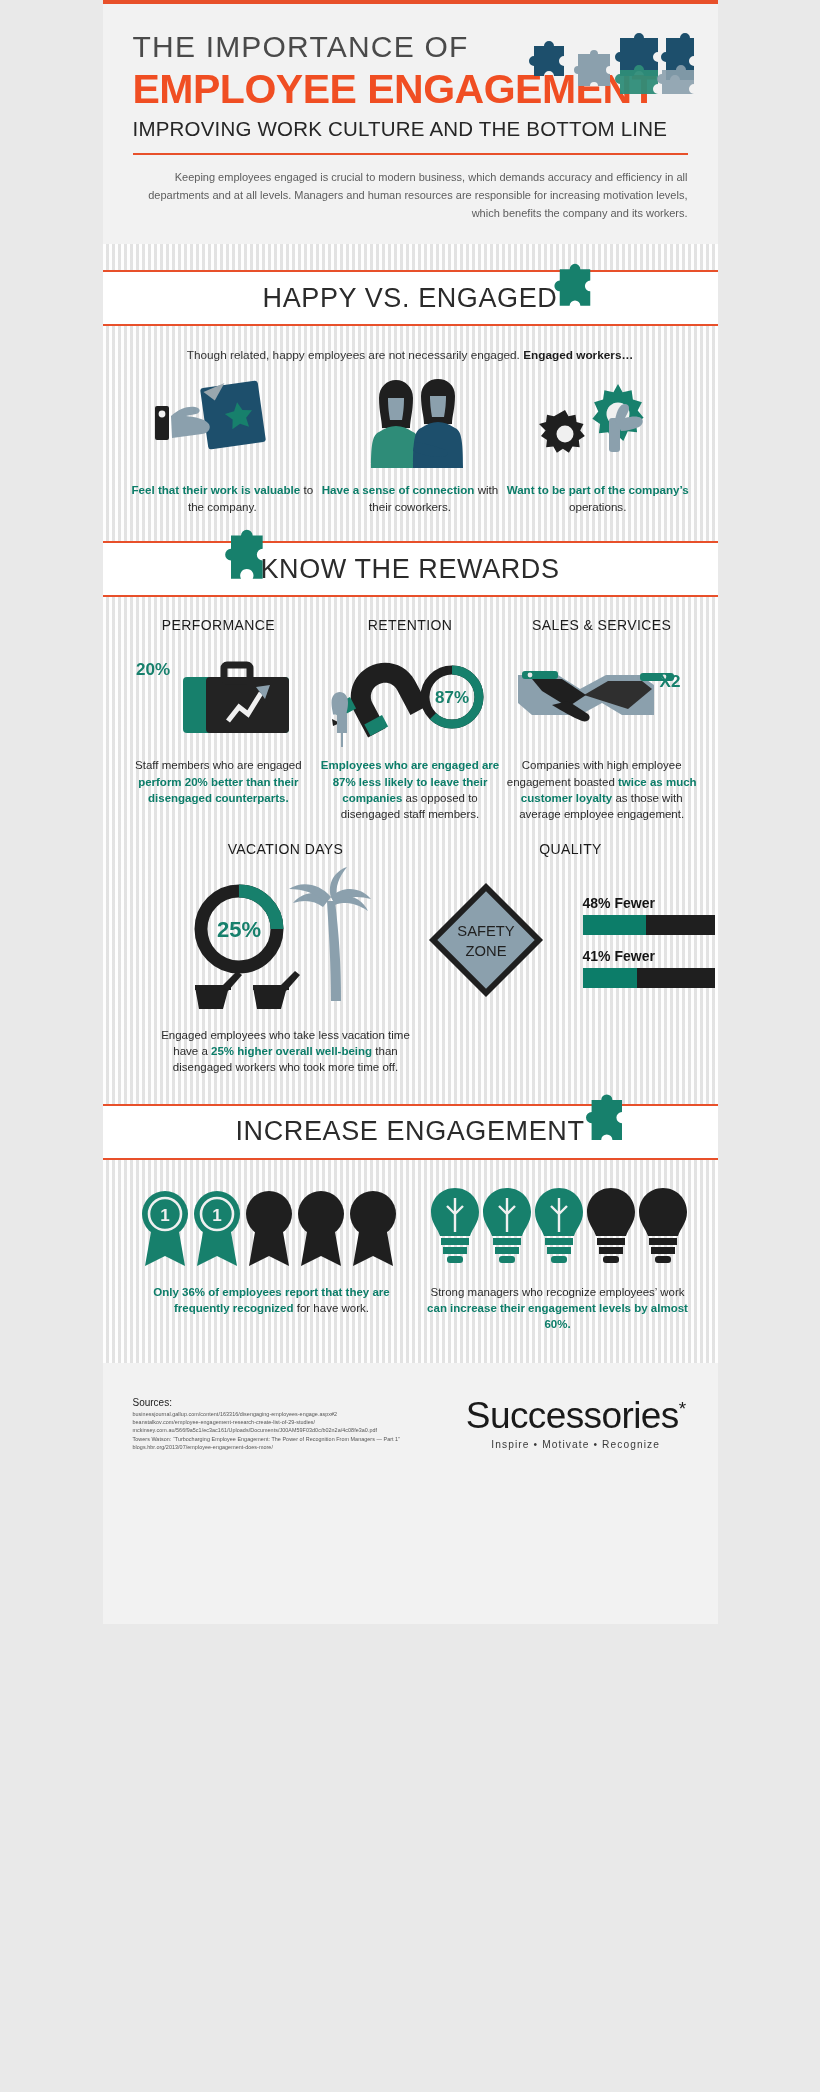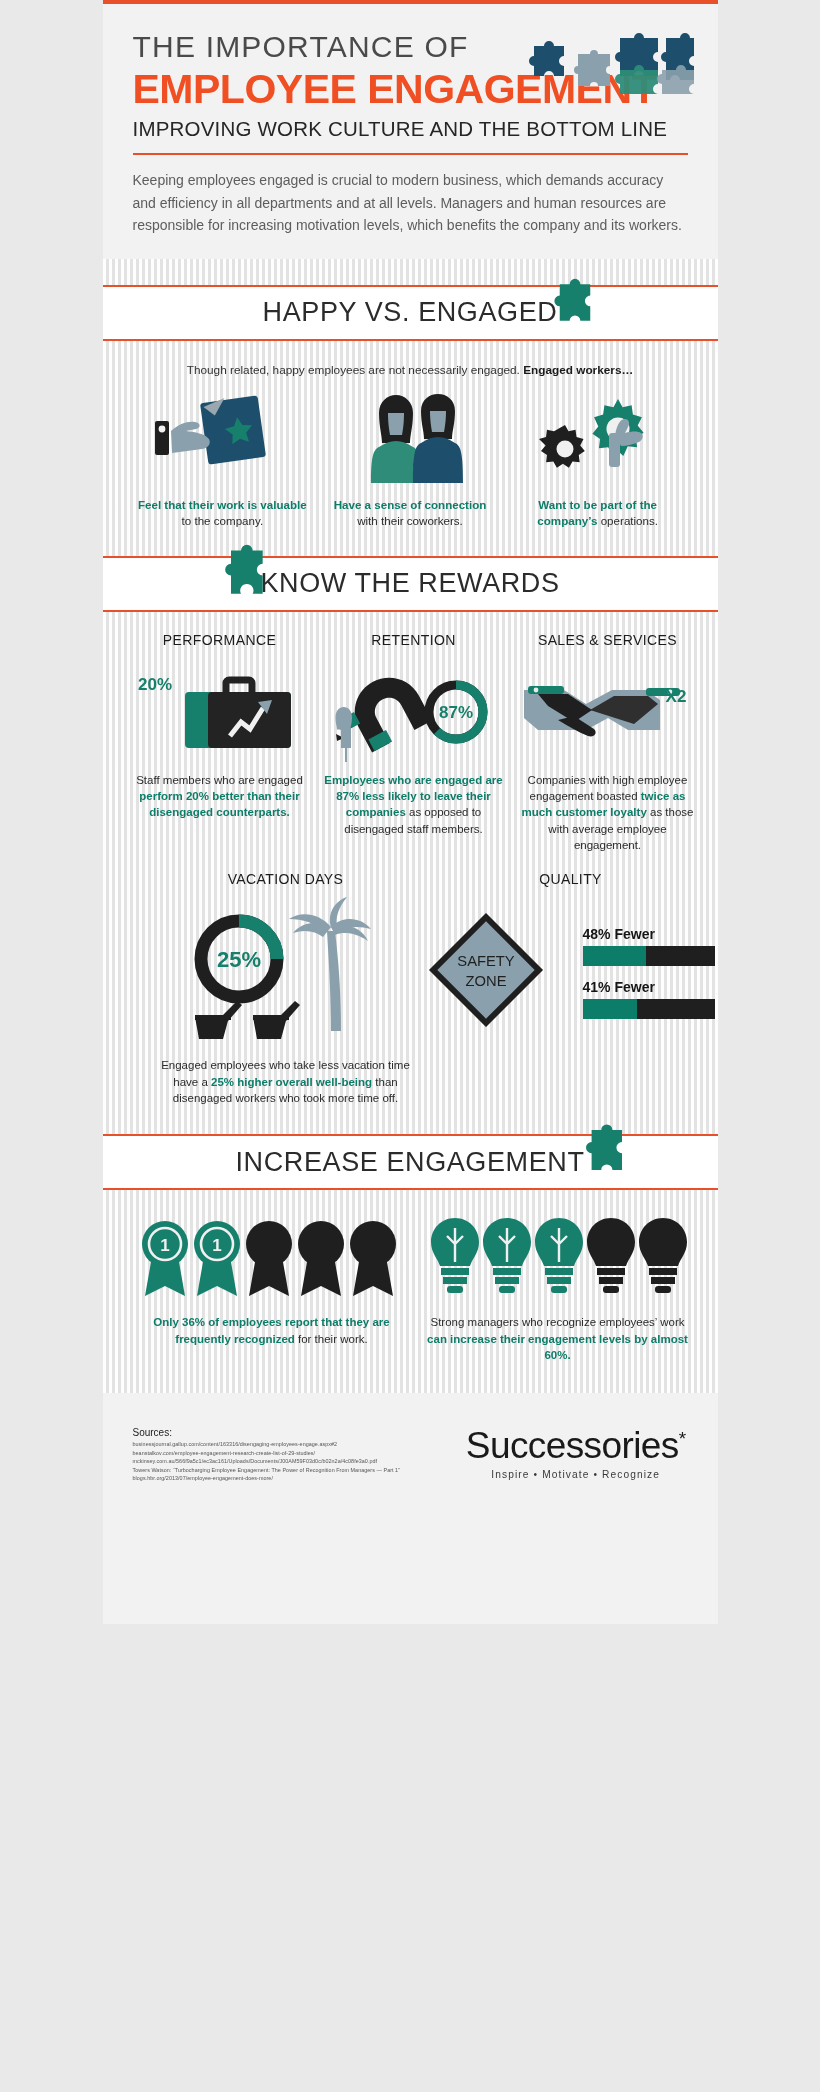--- a/index.html
+++ b/index.html
@@ -33,21 +33,21 @@
   }
   .h-line2 {
     font-size: 41px; font-weight: bold; color: #f04e23;
     letter-spacing: -0.5px; line-height: 1.12; margin-top: 4px;
   }
   .h-line3 {
     font-size: 20.5px; color: #262626; letter-spacing: 0.2px;
     margin-top: 4px; font-weight: 400;
   }
   .h-rule { height: 2px; background: #e8502a; margin: 12px 0 14px 0; }
-  .h-para { font-size: 14px; color: #5d5d5d; line-height: 1.62; }
+  .h-para { font-size: 11px; color: #5d5d5d; line-height: 1.62; text-align: right; }
 
   .hdr-puzzles { position: absolute; top: 26px; right: 22px; width: 180px; height: 70px; }
 
   
   .banner {
     background: #ffffff;
     border-top: 2px solid #e8502a; border-bottom: 2px solid #e8502a;
     height: 56px; display: flex; align-items: center; justify-content: center;
     position: relative;
     text-align: center;
@@ -55,21 +55,21 @@
   .banner-title { font-size: 27px; color: #2b2b2b; letter-spacing: 0.6px; font-weight: 300; }
   .banner .pz { position: absolute; }
 
   .spacer-strip { height: 26px; }
 
   
   .hve { padding: 22px 26px 26px 26px; }
   .hve-lead { font-size: 11.8px; color: #333; text-align: center; margin-bottom: 14px; }
   .hve-lead b { color: #1b1b1b; }
   .cols3 { display: flex; }
-  .col3 { flex: 1; text-align: center; padding: 0 7px; }
+  .col3 { flex: 1; text-align: center; padding: 0 0; }
   .icon-box { height: 92px; display: flex; align-items: flex-end; justify-content: center; }
   .cap { font-size: 11.6px; line-height: 1.42; color: #2b2b2b; margin-top: 14px; }
   .t { color: #0c7d69; font-weight: bold; }
 
   
   .rewards { padding: 20px 20px 6px 20px; }
   .rw-head {
     font-size: 14px; font-weight: normal; color: #1c1c1c;
     letter-spacing: 0.4px; text-align: center; margin-bottom: 10px;
   }
@@ -386,21 +386,21 @@
               <circle cx="24" cy="26" r="23" fill="#1f1f1f"></circle>
               <path d="M10 44l-6 34 20-10 20 10-6-34z" fill="#1f1f1f"></path>
             </g>
             <g transform="translate(212,6)">
               <circle cx="24" cy="26" r="23" fill="#1f1f1f"></circle>
               <path d="M10 44l-6 34 20-10 20 10-6-34z" fill="#1f1f1f"></path>
             </g>
           </svg>
         </div>
         <div class="rw-cap">
-          <span class="t">Only 36% of employees report that they are frequently recognized</span><span> for their work.</span>
+          <span class="t">Only 36% of employees report that they are frequently recognized</span><span> for have work.</span>
         </div>
       </div>
 
       <div class="col2">
         <div class="inc-art">
           <svg viewBox="0 0 270 92" width="270" height="92">
             <g transform="translate(6,4)">
               <path d="M26 2c14 0 24 11 24 24 0 11-7 17-9 24H11c-2-7-9-13-9-24C2 13 12 2 26 2z" fill="#17806c"></path>
               <rect x="12" y="52" width="28" height="7" fill="#17806c"></rect>
               <rect x="14" y="61" width="24" height="7" fill="#17806c"></rect>

